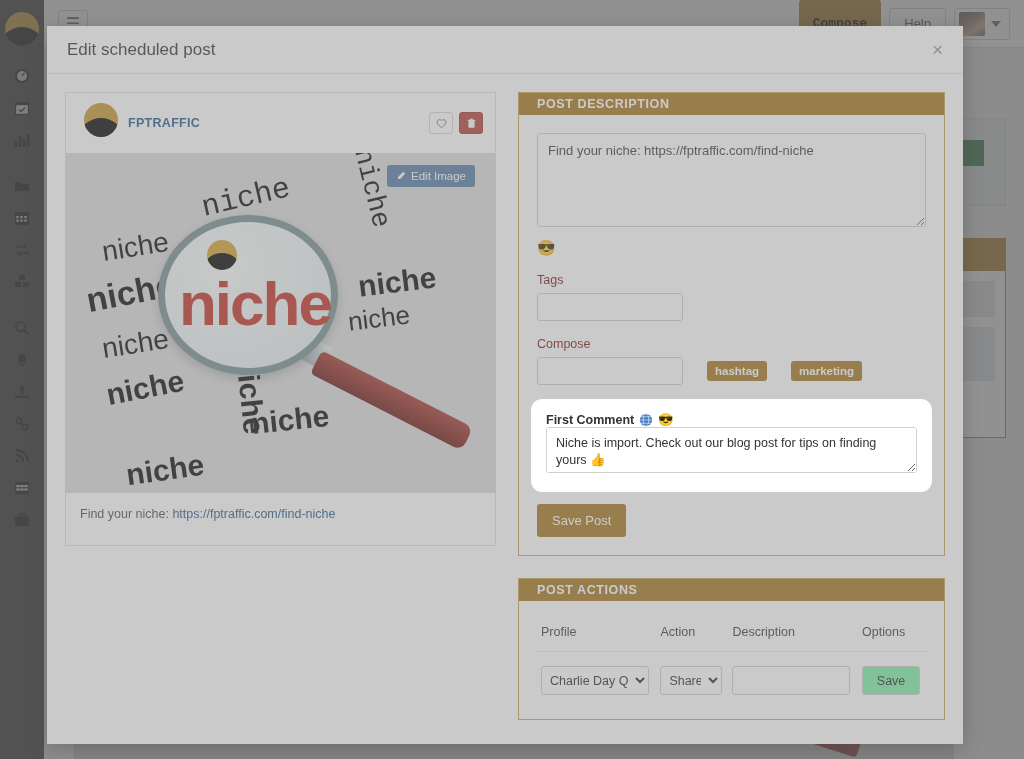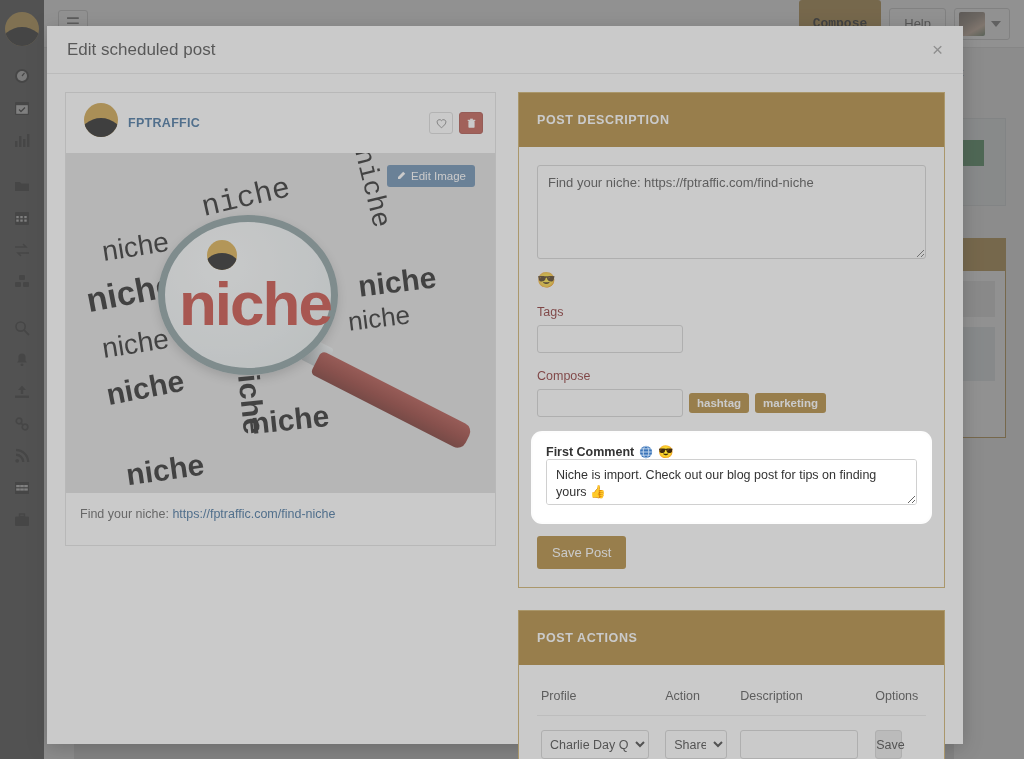--- a/index.html
+++ b/index.html
@@ -162,38 +162,38 @@
     background: linear-gradient(180deg,#e9edee,#aeb6b8);
     transform: rotate(27deg); border-radius: 3px;
   }
   .pv-caption { padding: 14px 14px 24px 14px; font-size: 12.5px; color: #555; }
   .pv-caption a { color: #2f6394; text-decoration: none; }
 
   
   .right-col { width: 428px; }
   .panel { border: 1px solid #c8a75c; background: #fff; margin-bottom: 22px; }
   .panel-head {
-    background: #a97d26; color: #fff; padding: 20px 18px;
+    background: #a97d26; color: #fff; padding: 4px 18px;
     font-size: 12.5px; font-weight: bold; letter-spacing: .6px;
   }
   .panel-body { padding: 18px; }
 
   .desc-textarea {
     width: 100%; height: 94px; border: 1px solid #d0d0d0; border-radius: 3px;
     padding: 9px 10px; font-size: 13px; color: #444; resize: vertical;
     font-family: "Liberation Sans", sans-serif; background:#fff;
   }
   .emoji-row { margin: 9px 0 18px 0; font-size: 15px; line-height: 1; }
   .field-label { font-size: 12.5px; color: #7f1d1d; margin-bottom: 6px; display: block; }
   .text-input {
     width: 146px; height: 28px; border: 1px solid #d0d0d0; border-radius: 3px;
     padding: 4px 8px; font-size: 12.5px; font-family: "Liberation Sans", sans-serif;
   }
   .field-block { margin-bottom: 16px; }
-  .hashtag-row { display: flex; align-items: center; gap: 6px; }
+  .hashtag-row { display: flex; align-items: center; gap: 24px; }
   .chip {
     background: #a97d26; color: #fff; font-size: 11.5px; font-weight: bold;
     padding: 4px 8px; border-radius: 3px; cursor: pointer;
   }
 
   .first-comment-box {
     border: 2px solid #fff; background: #fff; border-radius: 9px;
     padding: 9px 11px 11px 11px; margin: 0 -4px 14px -4px;
     box-shadow: 0 0 0 2px rgba(255,255,255,0.95);
   }
@@ -219,21 +219,21 @@
   .sel {
     height: 29px; border: 1px solid #d0d0d0; border-radius: 3px; background: #fff;
     font-size: 12.5px; color: #333; padding: 3px 4px;
     font-family: "Liberation Sans", sans-serif;
   }
   .sel-profile { width: 108px; }
   .sel-action { width: 62px; }
   .desc-input { width: 118px; height: 29px; border: 1px solid #d0d0d0; border-radius: 3px;
     padding: 3px 7px; font-size: 12.5px; font-family: "Liberation Sans", sans-serif; }
   .btn-save-row {
-    width: 27px; height: 29px; background: #e5e5e5; border: 1px solid #d0d0d0;
+    width: 58px; height: 29px; background: #86efac; border: 1px solid #d0d0d0;
     border-radius: 3px; font-size: 12.5px; color: #333; cursor: pointer;
     font-family: "Liberation Sans", sans-serif;
   }
 
   
   #global-wash {
     position: absolute; inset: 0; background: rgba(128,128,128,0.42);
     pointer-events: none; z-index: 500;
   }
   

